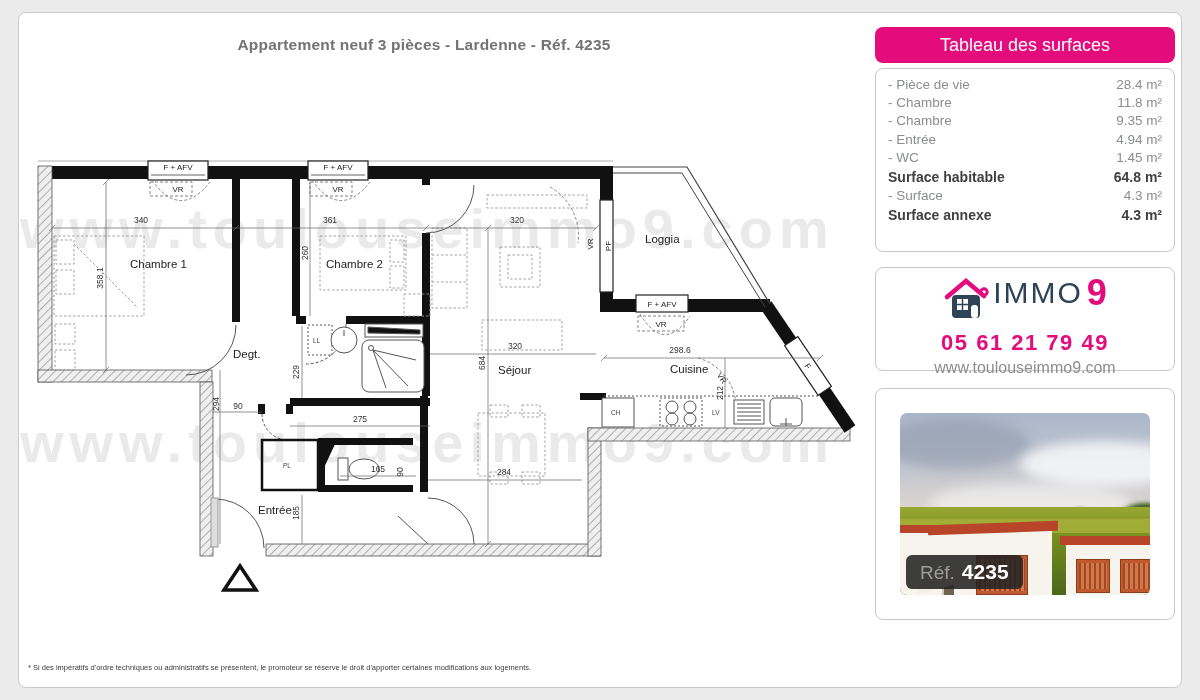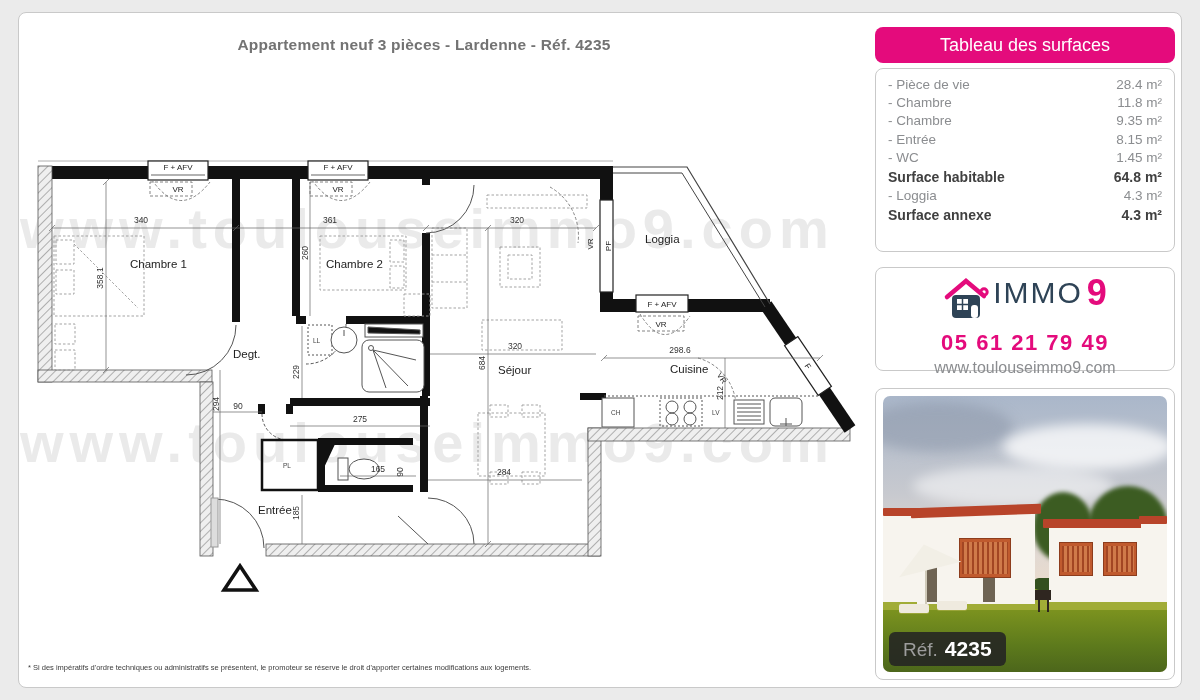--- a/index.html
+++ b/index.html
@@ -14,21 +14,21 @@
   .tbl-header { top:27px; height:36px; background:#e40b7c; border-radius:8px; color:#fff; font-size:18px; display:flex; align-items:center; justify-content:center; }
   .tbl-box { top:68px; height:184px; background:#fff; border:1px solid #c9c9c9; border-radius:8px; padding:7px 12px 0 12px; }
   .trow { display:flex; justify-content:space-between; font-size:13.5px; color:#8b8d90; line-height:18.2px; }
   .trow.bold { font-weight:bold; color:#404040; font-size:14px; line-height:20px; }
   .agency-box { top:267px; height:104px; background:#fff; border:1px solid #c9c9c9; border-radius:8px; text-align:center; padding-top:8px; }
   .brand { display:flex; justify-content:center; gap:4px; height:44px; }
   .brand-immo { font-size:30px; color:#2e4356; letter-spacing:2px; }
   .brand-9 { font-size:36px; color:#e40b7c; font-weight:bold; margin-top:-4px; }
   .phone { font-size:22px; font-weight:bold; color:#e40b7c; letter-spacing:1.5px; margin-top:10px; }
   .site { font-size:16px; color:#8b8d90; margin-top:3px; }
-  .photo-box { top:388px; height:292px; background:#fff; border:1px solid #c9c9c9; border-radius:8px; padding:7px; }
+  .photo-box { top:388px; height:232px; background:#fff; border:1px solid #c9c9c9; border-radius:8px; padding:24px; }
   .photo { position:relative; width:100%; height:100%; border-radius:7px; overflow:hidden; background:linear-gradient(180deg,#aab7ca 0%,#c7c9cf 35%,#e2d9d2 58%,#ecdccb 72%,#e8d7c4 78%); }
   .cloud { position:absolute; border-radius:50%; filter:blur(6px); }
   .lawn { position:absolute; left:0; right:0; bottom:0; height:88px; background:linear-gradient(180deg,#97a832 0%,#7b921f 30%,#5d7a1c 70%,#4c661b 100%); }
   .lawnband { position:absolute; left:0; right:0; bottom:62px; height:14px; background:#a9b23c; opacity:.8; }
   .hedge { position:absolute; border-radius:8px; background:#33501f; }
   .tree { position:absolute; background:#3c5c22; border-radius:50%; filter:blur(2px); }
   .bldg { position:absolute; background:#f7f4ee; }
   .roof { position:absolute; background:#b8442a; border-radius:1px; }
   .balc { position:absolute; background:#c05a2e; border:1px solid #8d3c1c; }
   .balc:before { content:""; position:absolute; left:2px; right:2px; top:3px; bottom:3px; background:repeating-linear-gradient(90deg,#a34623 0 2px,#d07a4a 2px 5px); }
@@ -276,32 +276,32 @@
   <div class="trow">
       <span>- Chambre</span>
       <span>11.8 m²</span>
     </div>
   <div class="trow">
       <span>- Chambre</span>
       <span>9.35 m²</span>
     </div>
   <div class="trow">
       <span>- Entrée</span>
-      <span>8.15 m²</span>
+      <span>4.94 m²</span>
     </div>
   <div class="trow">
       <span>- WC</span>
       <span>1.45 m²</span>
     </div>
   <div class="trow bold">
       <span>Surface habitable</span>
       <span>64.8 m²</span>
     </div>
   <div class="trow">
-      <span>- Loggia</span>
+      <span>- Surface</span>
       <span>4.3 m²</span>
     </div>
   <div class="trow bold">
       <span>Surface annexe</span>
       <span>4.3 m²</span>
     </div>
 </div>
 
 <div class="rcol agency-box" style="z-index: 2;">
   <div class="brand">

